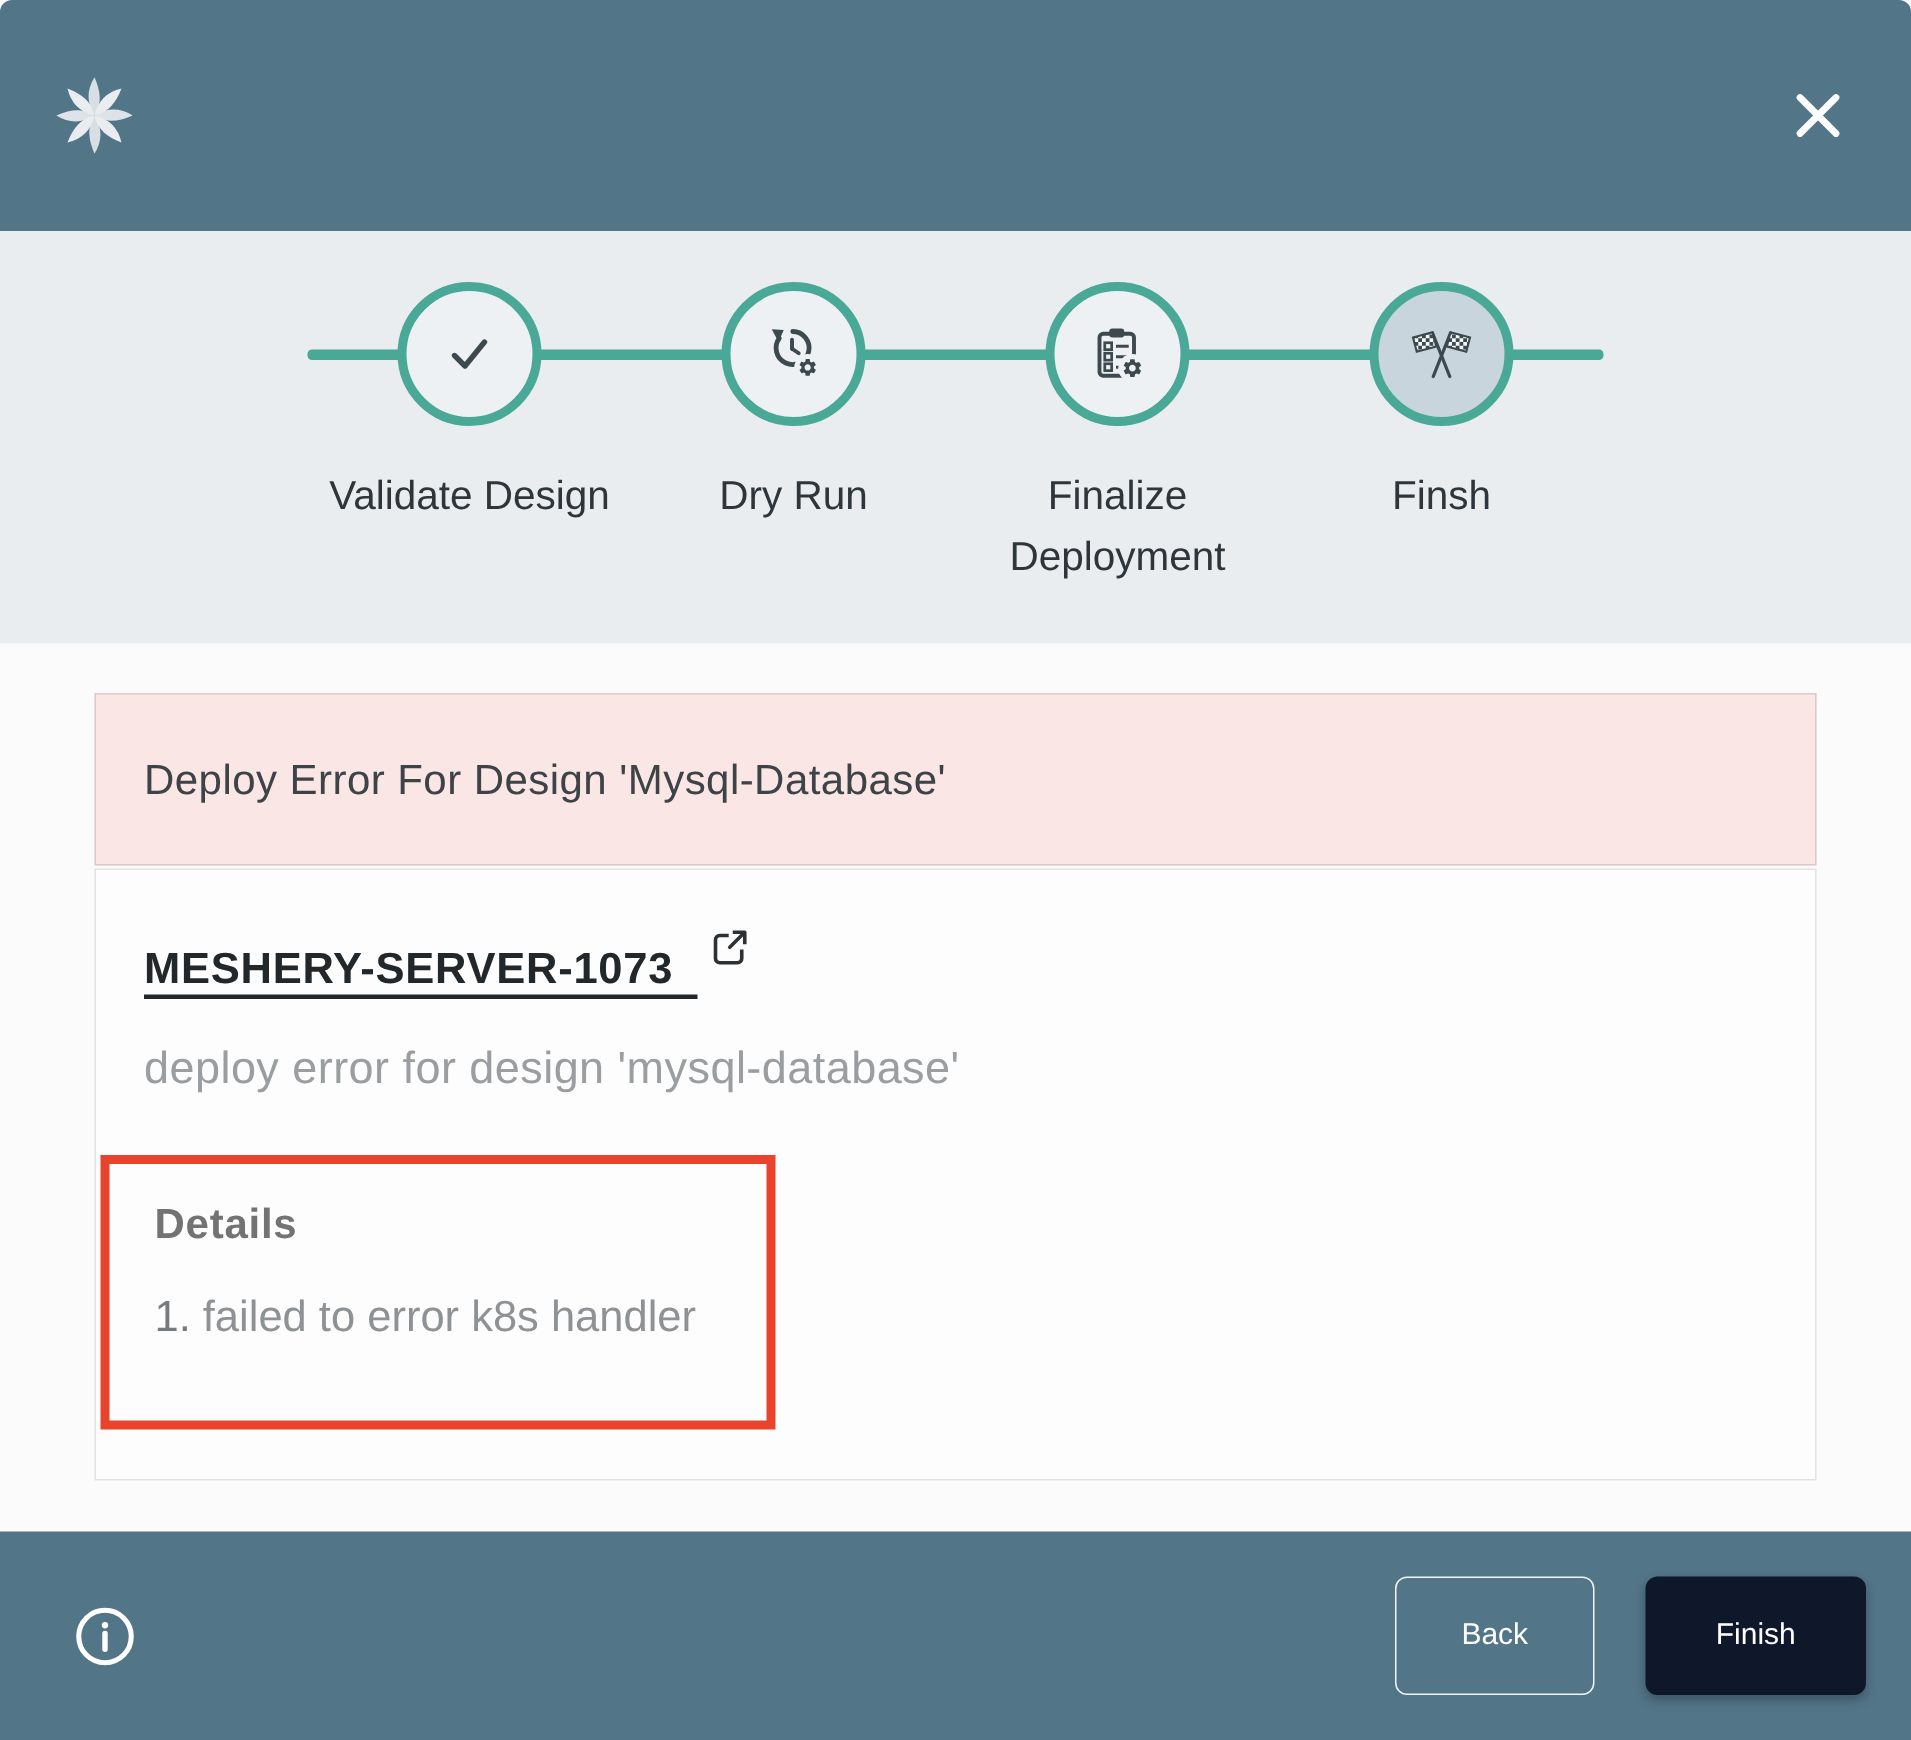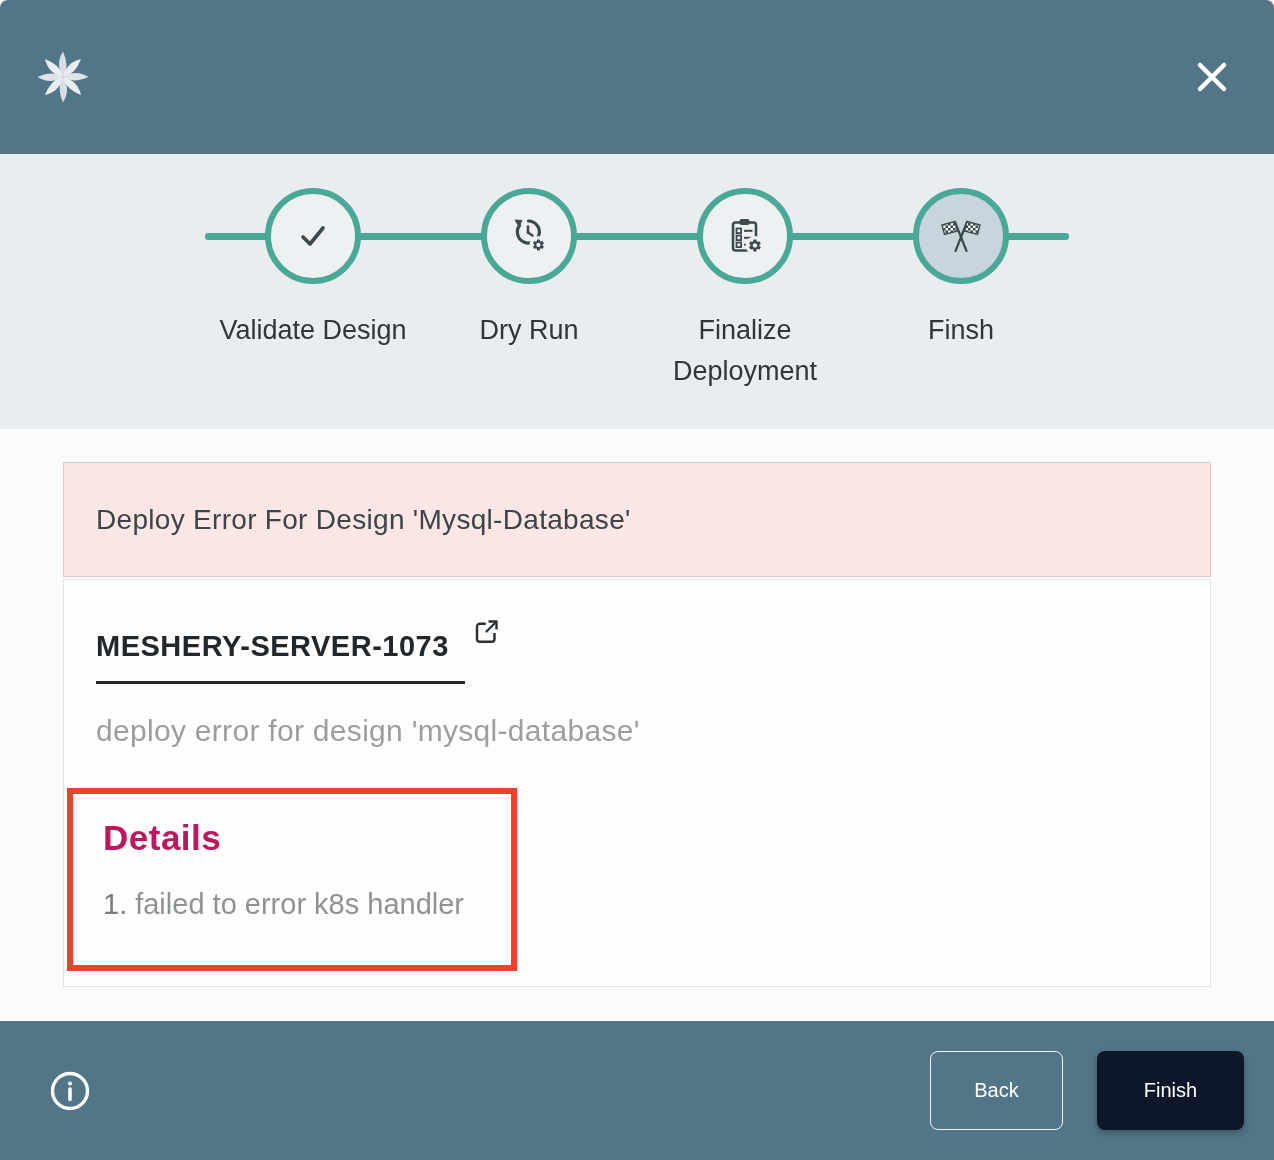--- a/index.html
+++ b/index.html
@@ -35,27 +35,27 @@
   .content { height:592px; background:#fbfbfb; padding:33px 63px 0; }
   .alert { height:115px; background:#fae7e5; border:1px solid #dcc9ca;
            display:flex; align-items:center; padding:0 32px; }
   .alert-title { font-size:28px; color:#3d4347; letter-spacing:.3px; }
 
   .panel { margin-top:2px; height:408px; background:#fdfdfd; border:1px solid #e2e2e2;
            padding:36px 32px 0; position:relative; }
   .error-link-row { display:flex; align-items:flex-start; margin-top:14px; }
   .error-link { font-size:29px; font-weight:700; color:#22272b; letter-spacing:.5px;
                 text-decoration:none; border-bottom:3px solid #22272b;
-                padding:0 16px 18px 0; cursor:pointer; }
+                padding:0 16px 0 0; cursor:pointer; }
   .ext-icon { margin-left:8px; margin-top:-12px; cursor:pointer; }
   .error-summary { margin-top:30px; font-size:30px; color:#9b9ea0; letter-spacing:.3px; }
 
   .details-box { margin-top:40px; margin-left:-29px; width:450px; height:183px;
                  border:6px solid #e8432d; padding:24px 0 0 30px; }
-  .details-title { font-size:35px; font-weight:700; color:#be185d; letter-spacing:.5px; }
+  .details-title { font-size:28px; font-weight:700; color:#737373; letter-spacing:.5px; }
   .detail-item { margin-top:30px; font-size:29px; color:#8f9295; }
   .detail-num { color:#787b7e; margin-right:8px; }
 
   
   .footer { height:139px; background:#537588; display:flex; align-items:center;
             padding:0 30px 0 48px; }
   .info-btn { width:44px; height:44px; background:none; border:none; cursor:pointer; padding:0;
               display:flex; align-items:center; justify-content:center; }
   .footer-spacer { flex:1; }
   .btn { height:79px; border-radius:8px; font-size:20px; color:#ffffff; cursor:pointer;

